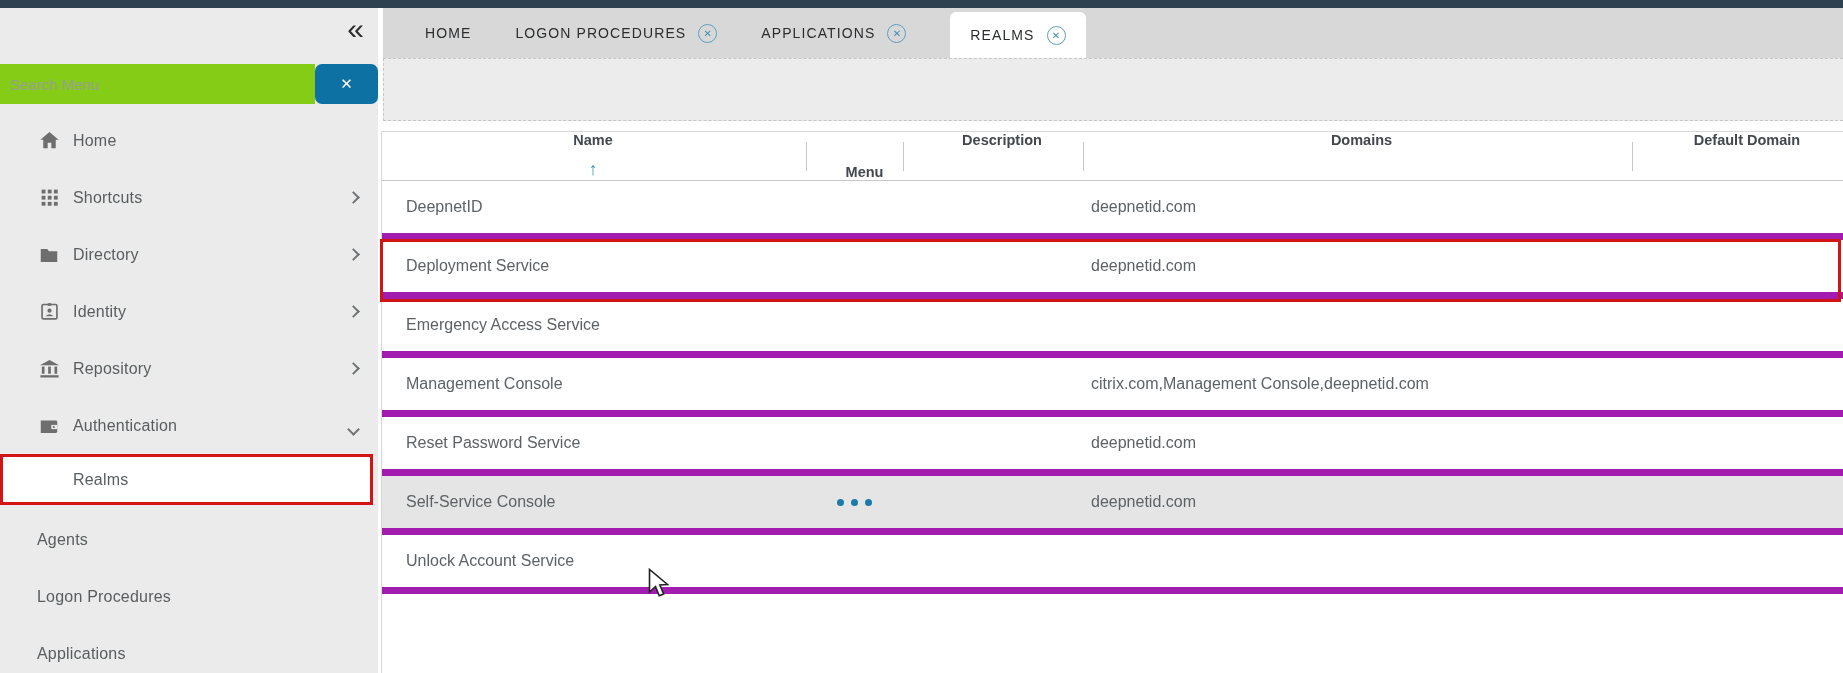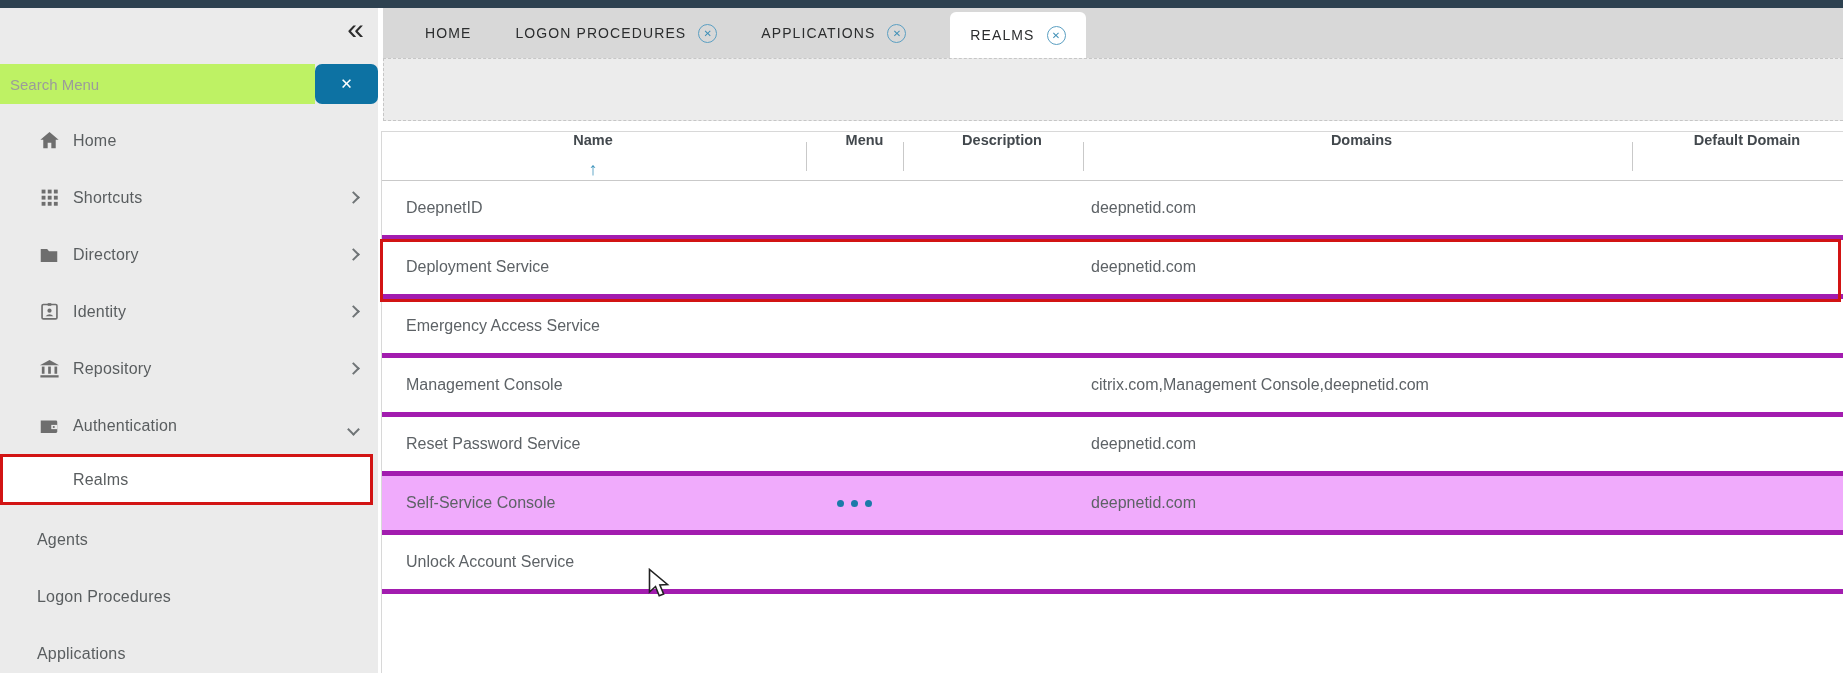--- a/index.html
+++ b/index.html
@@ -10,21 +10,21 @@
   
   .topbar { position:absolute; left:0; top:0; width:100%; height:8px; background:#2d4150; }
 
   
   .sidebar { position:absolute; left:0; top:8px; width:378px; height:665px; background:#ebebeb; }
   .sb-header { position:absolute; left:0; top:0; width:100%; height:48px; }
   .collapse { position:absolute; right:16px; top:4px; font-size:30px; color:#2d2d2d;
               line-height:34px; cursor:pointer; letter-spacing:-2px; }
   .search-row { position:absolute; left:0; top:56px; width:378px; height:40px; }
   .search-input { position:absolute; left:0; top:0; width:315px; height:40px; border:0;
-                  padding:0 10px; font-size:15px; color:#444; background:#bef264; outline:none;
+                  padding:0 10px; font-size:15px; color:#444; background:#84cc16; outline:none;
                   font-family:"Liberation Sans", sans-serif; }
   .search-input::placeholder { color:#9b9b9b; }
   .search-clear { position:absolute; left:315px; top:0; width:63px; height:40px;
                   background:#0d72a3; border:0; border-radius:7px; color:#fff; font-size:15px;
                   display:flex; align-items:center; justify-content:center; cursor:pointer; }
 
   .menu { position:absolute; left:0; top:104px; width:100%; }
   .sn-item { height:57px; display:flex; align-items:center; padding-left:37px;
              position:relative; cursor:pointer; }
   .sn-item .sn-icon { width:24px; height:24px; margin-right:12px; display:flex;
@@ -54,28 +54,28 @@
 
   
   .table { position:absolute; left:381px; top:131px; right:0; bottom:0; background:#fff;
            border-top:1px solid #d8d8d8; border-left:1px solid #d8d8d8; }
   .thead { height:49px; display:flex; align-items:center; border-bottom:1px solid #c9c9c9; }
   .th { position:relative; height:100%; display:flex; align-items:center;
         font-size:14.5px; font-weight:bold; color:#42484d;flex-direction:column; }
   .th + .th::before { content:""; position:absolute; left:0; top:10px; height:29px;
                       width:1px; background:#c9c9c9; }
   .col-name    { width:424px; padding-left:24px; justify-content:space-between; padding-right:26px; }
-  .col-menu    { width:97px;  padding-left:20px; }
+  .col-menu    { width:97px;  padding-left:20px;justify-content:flex-end; }
   .col-desc    { width:180px; padding-left:18px; }
   .col-domains { width:549px; padding-left:8px; }
   .col-default { flex:1;      padding-left:19px; }
   .sort-arrow { font-size:18px; font-weight:normal; color:#3e94bc; }
 
-  .tr { height:59px; display:flex; align-items:center; border-bottom:5px solid #a21caf; }
-  .tr.hovered { background:#f0abfc; }
+  .tr { height:59px; display:flex; align-items:center; border-bottom:7px solid #a21caf; }
+  .tr.hovered { background:#e5e5e5; }
   .td { height:100%; display:flex; align-items:center; font-size:16px; color:#5d6266; }
   .td.col-menu { justify-content:center; padding-left:0; }
   .dots { display:flex; gap:7px; cursor:pointer; padding:6px; }
   .dot { width:7px; height:7px; border-radius:50%; background:#1a7aa9; }
 
   
   .red-row-box { position:absolute; left:380px; top:239px; right:2px; height:63px;
                  border:3px solid #d21414; pointer-events:none; z-index:6; }
   .cursor { position:absolute; left:648px; top:568px; z-index:9; pointer-events:none; }
 </style>

